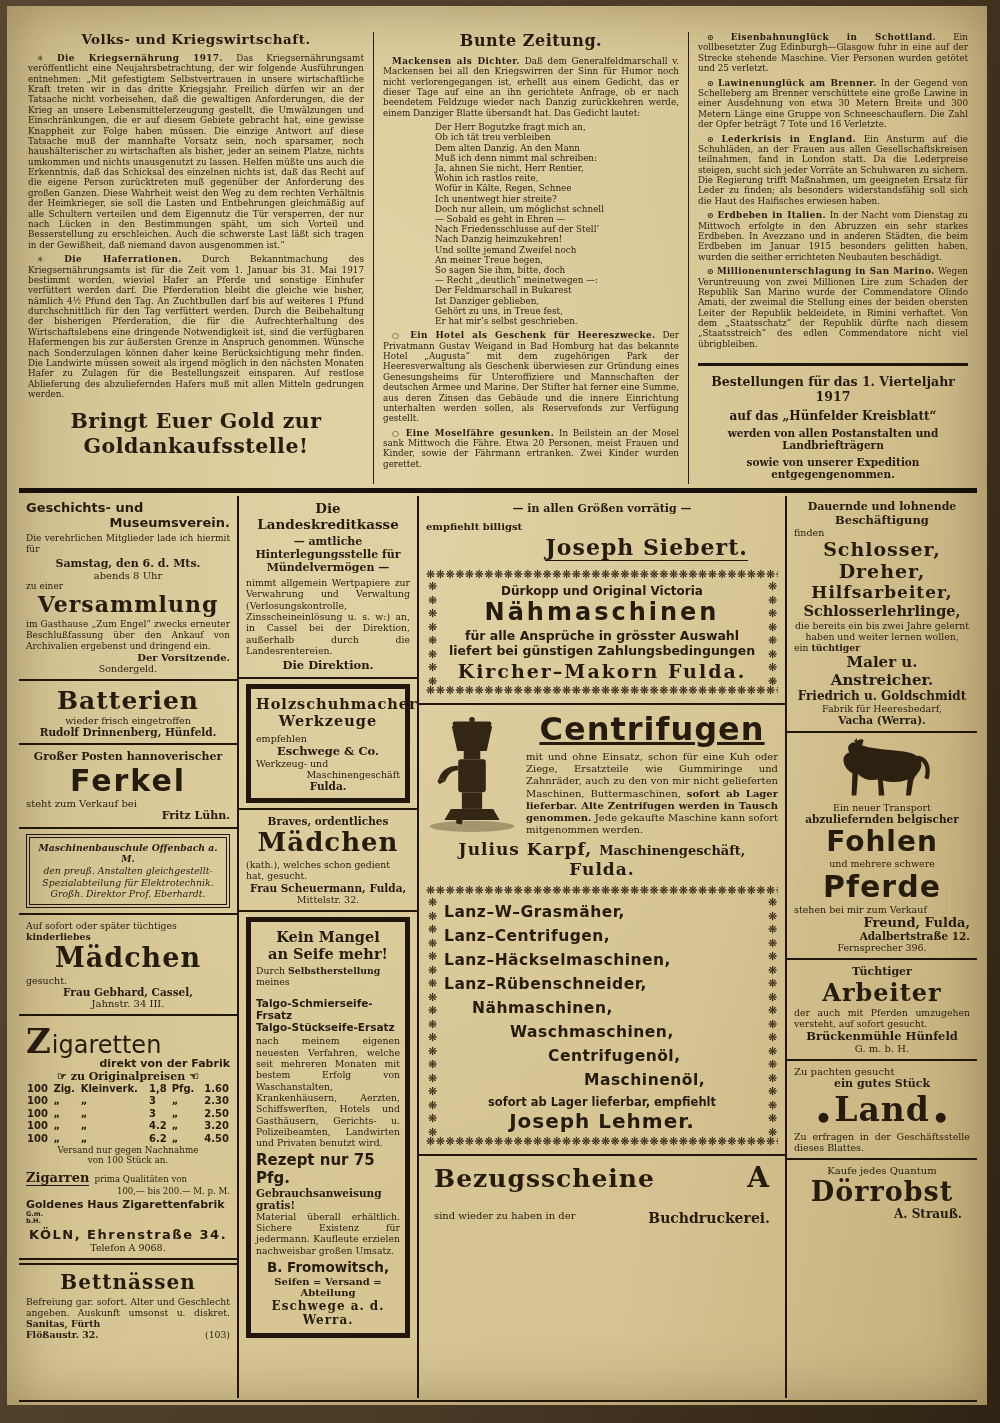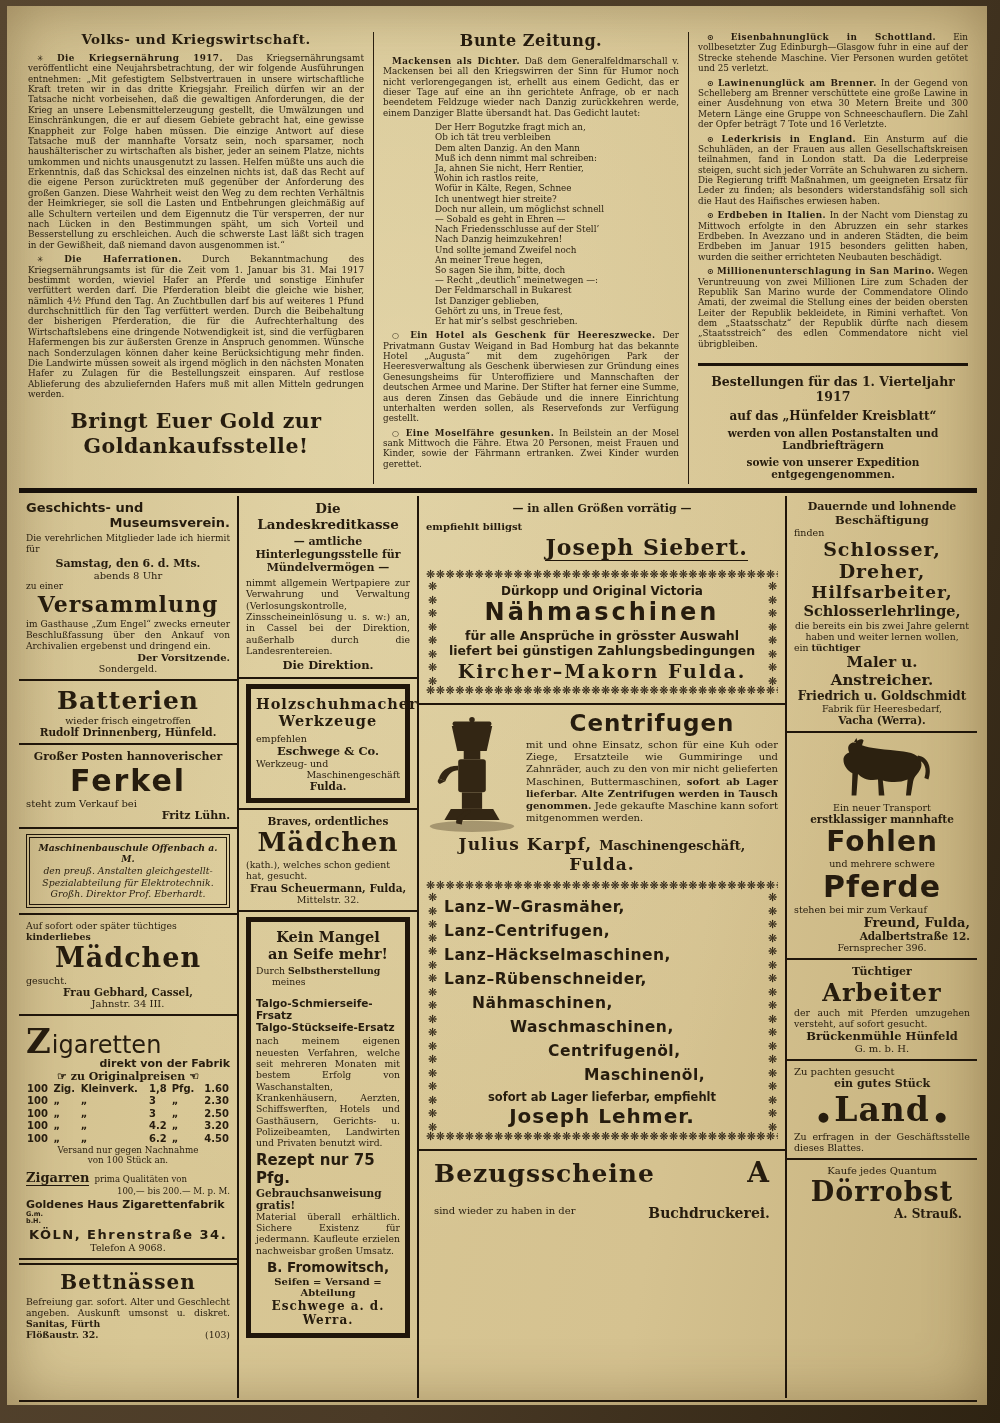--- a/index.html
+++ b/index.html
@@ -267,21 +267,21 @@
           <div class="big-fr ctr" style="font-size:26px;">Mädchen</div>
           <div style="font-size:9.3px;margin-top:2px;">(kath.), welches schon gedient hat, gesucht.</div>
           <div class="d1 ctr" style="font-size:10.5px;margin-top:1px;">Frau Scheuermann, Fulda,</div>
           <div class="ctr" style="font-size:9.5px;">Mittelstr. 32.</div>
         </div>
         <div class="sep"></div>
         <div class="box-thick">
           <div class="d1 ctr" style="font-size:14.5px;">Kein Mangel</div>
           <div class="d1 ctr" style="font-size:14.5px;">an Seife mehr!</div>
           <div style="font-size:9.3px;margin-top:3px;"><span>Durch </span><b>Selbstherstellung</b></div>
-          <div style="font-size:9.3px;margin-left:16px;">meines</div>
+          <div style="font-size:9.3px;">meines</div>
           <div class="d1 sans" style="font-size:10.5px;margin-top:10px;">Talgo-Schmierseife-Frsatz</div>
           <div class="d1 sans" style="font-size:10.5px;">Talgo-Stückseife-Ersatz</div>
           <div class="body-txt" style="margin-top:2px;">nach meinem eigenen neuesten Verfahren, welche seit mehreren Monaten mit bestem Erfolg von Waschanstalten, Krankenhäusern, Aerzten, Schiffswerften, Hotels und Gasthäusern, Gerichts- u. Polizeibeamten, Landwirten und Privaten benutzt wird.</div>
           <div class="d1 sans" style="font-size:15px;margin-top:2px;">Rezept nur 75 Pfg.</div>
           <div class="d1" style="font-size:10.5px;">Gebrauchsanweisung gratis!</div>
           <div class="body-txt">Material überall erhältlich. Sichere Existenz für jedermann. Kaufleute erzielen nachweisbar großen Umsatz.</div>
           <div class="d1 ctr sans" style="font-size:13.5px;margin-top:3px;">B. Fromowitsch,</div>
           <div class="d1 ctr" style="font-size:10px;margin-top:1px;">Seifen = Versand = Abteilung</div>
           <div class="big-fr ctr" style="font-size:12px;margin-top:1px;">Eschwege a. d. Werra.</div>
         </div>
@@ -319,21 +319,21 @@
                 <rect x="41" y="40" width="18" height="9"></rect>
                 <rect x="35" y="49" width="30" height="36" rx="3"></rect>
                 <path d="M35,56 C22,56 16,63 14,70 L21,73 C24,65 29,61 35,61 Z"></path>
                 <path d="M14,70 q-3,4 1,6 l6,-3 Z"></path>
                 <rect x="39" y="85" width="22" height="18"></rect>
                 <path d="M27,103 h46 l7,12 h-60 Z"></path>
                 <path d="M47,103 c-8,4 -16,10 -14,16 l6,1 c0,-6 5,-11 10,-13 Z"></path>
               </g>
             </svg>
           </div>
-          <div class="d1 ctr sans" style="font-size:23px;letter-spacing:1px;">Centrifugen</div>
+          <div class="d1 ctr sans" style="font-size:32px;letter-spacing:1px;text-decoration:underline;">Centrifugen</div>
           <div class="body-txt" style="font-size:10px;margin-top:3px;"><span>mit und ohne Einsatz, schon für eine Kuh oder Ziege, Ersatzteile wie Gummiringe und Zahnräder, auch zu den von mir nicht gelieferten Maschinen, Buttermaschinen, </span><b>sofort ab Lager lieferbar.  Alte Zentrifugen werden in Tausch genommen.</b><span> Jede gekaufte Maschine kann sofort mitgenommen werden.</span></div>
           <div class="ctr" style="clear:both;margin-top:3px;"><span class="big-fr" style="font-size:17px;">Julius Karpf, </span><span class="d1" style="font-size:13px;">Maschinengeschäft, </span><span class="big-fr" style="font-size:17px;">Fulda.</span></div>
         </div>
         <div class="orn-box">
           <div class="orn-strip orn-top">❋❋❋❋❋❋❋❋❋❋❋❋❋❋❋❋❋❋❋❋❋❋❋❋❋❋❋❋❋❋❋❋❋❋❋❋❋❋❋❋</div>
           <div class="orn-strip orn-bottom">❋❋❋❋❋❋❋❋❋❋❋❋❋❋❋❋❋❋❋❋❋❋❋❋❋❋❋❋❋❋❋❋❋❋❋❋❋❋❋❋</div>
           <div class="orn-strip orn-left">❋❋❋❋❋❋❋❋❋❋❋❋❋❋❋❋❋❋❋❋❋❋❋❋❋❋</div>
           <div class="orn-strip orn-right">❋❋❋❋❋❋❋❋❋❋❋❋❋❋❋❋❋❋❋❋❋❋❋❋❋❋</div>
           <div class="d1 sans" style="font-size:15.5px;line-height:1.55;letter-spacing:.5px;">
             <div>Lanz–W–Grasmäher,</div>
@@ -382,21 +382,21 @@
           <div class="ctr">
             <svg width="120" height="64" viewBox="0 0 150 80" style="margin:0 auto;">
               <g fill="#2c2110">
                 <path d="M34,18 C30,10 36,4 42,6 C44,2 50,0 52,3 L50,9 C58,13 80,14 102,17 C118,19 126,26 124,36 C122,44 116,46 114,54 L111,72 L105,72 L107,52 C98,56 86,56 76,53 L78,72 L71,72 L70,52 C60,54 50,51 45,45 L43,72 L37,72 L38,44 C30,40 26,32 27,25 C28,21 31,19 34,18 Z"></path>
                 <path d="M120,22 C132,24 138,36 133,52 L128,50 C132,38 128,28 117,27 Z"></path>
                 <path d="M40,5 l3,-5 2,6 Z"></path>
               </g>
             </svg>
           </div>
           <div class="ctr" style="font-size:9.5px;">Ein neuer Transport</div>
-          <div class="d1 ctr" style="font-size:10.5px;">erstklassiger mannhafte</div>
+          <div class="d1 ctr" style="font-size:10.5px;">abzuliefernden belgischer</div>
           <div class="big-fr ctr sans" style="font-size:28px;">Fohlen</div>
           <div class="ctr" style="font-size:9.5px;"><span>und mehrere schwere</span></div>
           <div class="big-fr ctr sans" style="font-size:30px;">Pferde</div>
           <div style="font-size:9.5px;">stehen bei mir zum Verkauf</div>
           <div class="d1 rt" style="font-size:13px;">Freund, Fulda,</div>
           <div class="d1 rt" style="font-size:10.5px;">Adalbertstraße 12.</div>
           <div class="ctr" style="font-size:9.5px;">Fernsprecher 396.</div>
         </div>
         <div class="sep"></div>
         <div>

